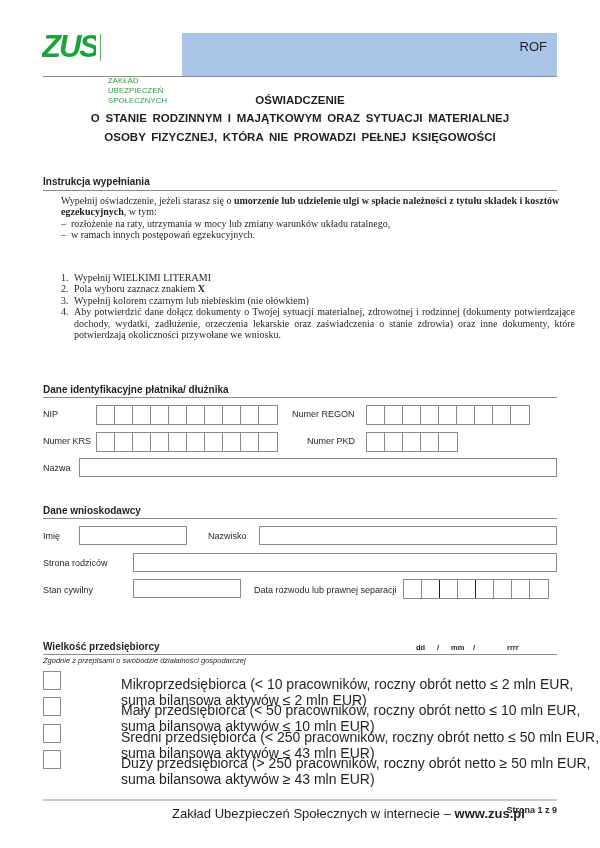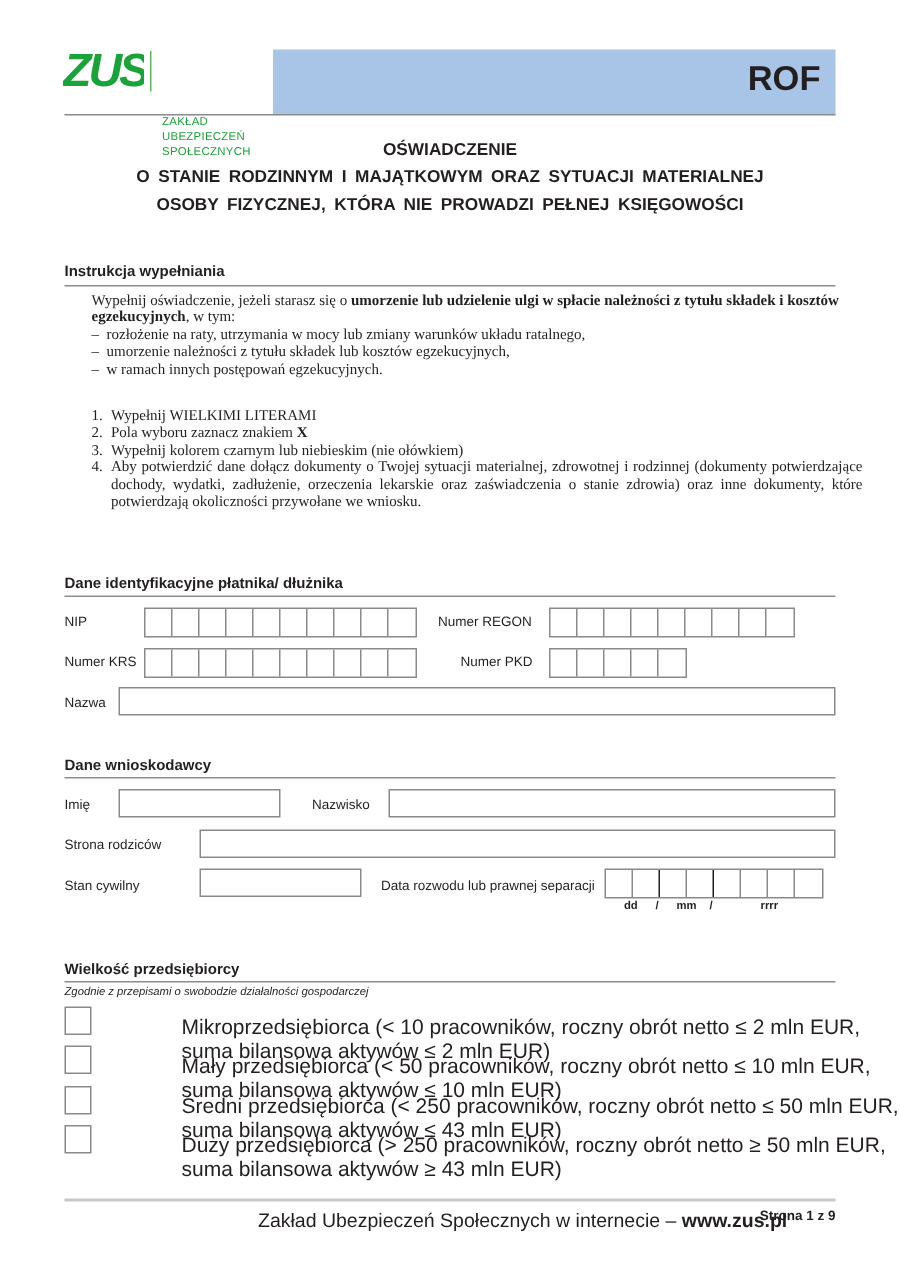--- a/index.html
+++ b/index.html
@@ -6,21 +6,21 @@
     html, body { width: 600px; height: 848px; background: #ffffff; overflow: hidden; }
     body { position: relative; font-family: "Liberation Sans", sans-serif; color: #231f20; }
 
     .abs { position: absolute; }
 
     
     .logo-zus { left: 42px; top: 30px; width: 54px; height: 32px; }
     .logo-divider { left: 100px; top: 34px; width: 1px; height: 27px; background: #5bb85c; }
     .logo-text { left: 108px; top: 32px; font-size: 7.6px; line-height: 10px; color: #1aa339; font-weight: normal; letter-spacing: 0.2px; margin-top: 44px; }
     .rof-bar { left: 182px; top: 33px; width: 375px; height: 43px; background: #a8c4e6; }
-    .rof-label { right: 10px; top: 6px; font-size: 23px; font-weight: bold; color: #231f20; }
+    .rof-label { right: 10px; top: 6px; font-size: 13px; font-weight: normal; color: #231f20; }
     .header-rule { left: 43px; top: 76px; width: 514px; height: 1px; background: #8a8a8a; }
 
     
     .title { left: 40px; width: 520px; text-align: center; font-weight: bold; font-size: 11.5px; word-spacing: 2.5px; }
 
     
     .section-title { left: 43px; font-size: 10px; font-weight: bold; }
     .section-rule { left: 43px; width: 514px; height: 1px; background: #8c8c8c; }
 
     .body-text { left: 61px; width: 514px; font-size: 10px; line-height: 11.4px; color: #231f20; font-family: Liberation Serif, serif; }
@@ -30,21 +30,21 @@
     .num-item { padding-left: 13px; position: relative; text-align: justify; }
     .num-item .num { position: absolute; left: 0; }
 
     .label { font-size: 9px; color: #231f20; }
     .cells { display: flex; border: 1px solid #8a8a8a; }
     .cell { width: 18px; height: 18px; border-right: 1px solid #8a8a8a; }
     .cell:last-child { border-right: none; }
     .cell.sep { border-right: 1px solid #231f20; }
     .box { border: 1px solid #8a8a8a; height: 19px; }
 
-    .date-legend { font-size: 7.5px; font-weight: bold; }
+    .date-legend { font-size: 7.5px; font-weight: bold; margin-top: 44px; }
 
     .italic-note { left: 43px; font-size: 7.5px; font-style: italic; color: #231f20; }
     .checkbox { width: 18px; height: 19px; border: 1px solid #8a8a8a; left: 43px; }
     .cb-label { left: 74px; font-size: 14px; padding-left: 47px; }
 
     .footer-rule { left: 43px; top: 799px; width: 514px; height: 2px; background: #c8c8c8; }
     .footer-text { left: 172px; top: 806px; font-size: 13px; }
     .footer-text b { font-weight: bold; }
     .footer-page { right: 43px; top: 805px; font-size: 9px; font-weight: bold; }
   </style>
@@ -68,21 +68,20 @@
 <div class="abs title" style="top:94px;">OŚWIADCZENIE</div>
 <div class="abs title" style="top:112px;">O STANIE RODZINNYM I MAJĄTKOWYM ORAZ SYTUACJI MATERIALNEJ</div>
 <div class="abs title" style="top:131px;">OSOBY FIZYCZNEJ, KTÓRA NIE PROWADZI PEŁNEJ KSIĘGOWOŚCI</div>
 
 <div class="abs section-title" style="top:176px;">Instrukcja wypełniania</div>
 <div class="abs section-rule" style="top:190px;"></div>
 
 <div class="abs body-text" style="top:195px;">
   <div><span>Wypełnij oświadczenie, jeżeli starasz się o </span><b>umorzenie lub udzielenie ulgi w spłacie należności z tytułu składek i kosztów egzekucyjnych</b><span>, w tym:</span></div>
   <div class="dash-item">rozłożenie na raty, utrzymania w mocy lub zmiany warunków układu ratalnego,</div>
-  <div class="dash-item">umorzenie należności z tytułu składek lub kosztów egzekucyjnych,</div>
   <div class="dash-item">w ramach innych postępowań egzekucyjnych.</div>
 </div>
 
 <div class="abs body-text" style="top:272px;">
   <div class="num-item"><span class="num">1.</span><span>Wypełnij WIELKIMI LITERAMI</span></div>
   <div class="num-item"><span class="num">2.</span><span>Pola wyboru zaznacz znakiem </span><b>X</b></div>
   <div class="num-item"><span class="num">3.</span><span>Wypełnij kolorem czarnym lub niebieskim (nie ołówkiem)</span></div>
   <div class="num-item"><span class="num">4.</span><span>Aby potwierdzić dane dołącz dokumenty o Twojej sytuacji materialnej, zdrowotnej i rodzinnej (dokumenty potwierdzające dochody, wydatki, zadłużenie, orzeczenia lekarskie oraz zaświadczenia o stanie zdrowia) oraz inne dokumenty, które potwierdzają okoliczności przywołane we wniosku.</span></div>
 </div>
 

